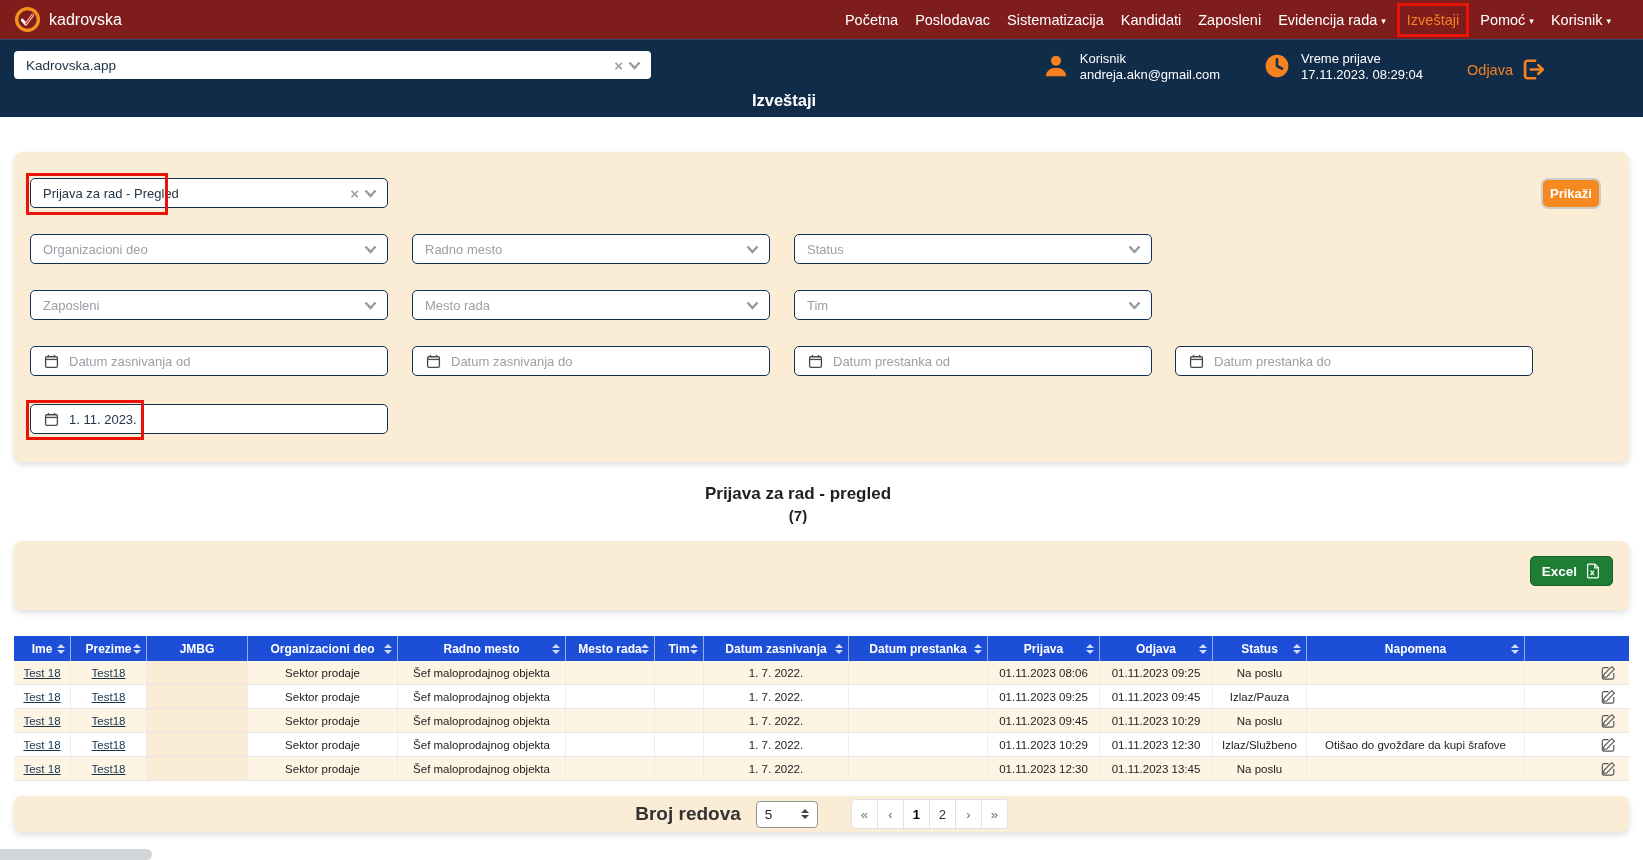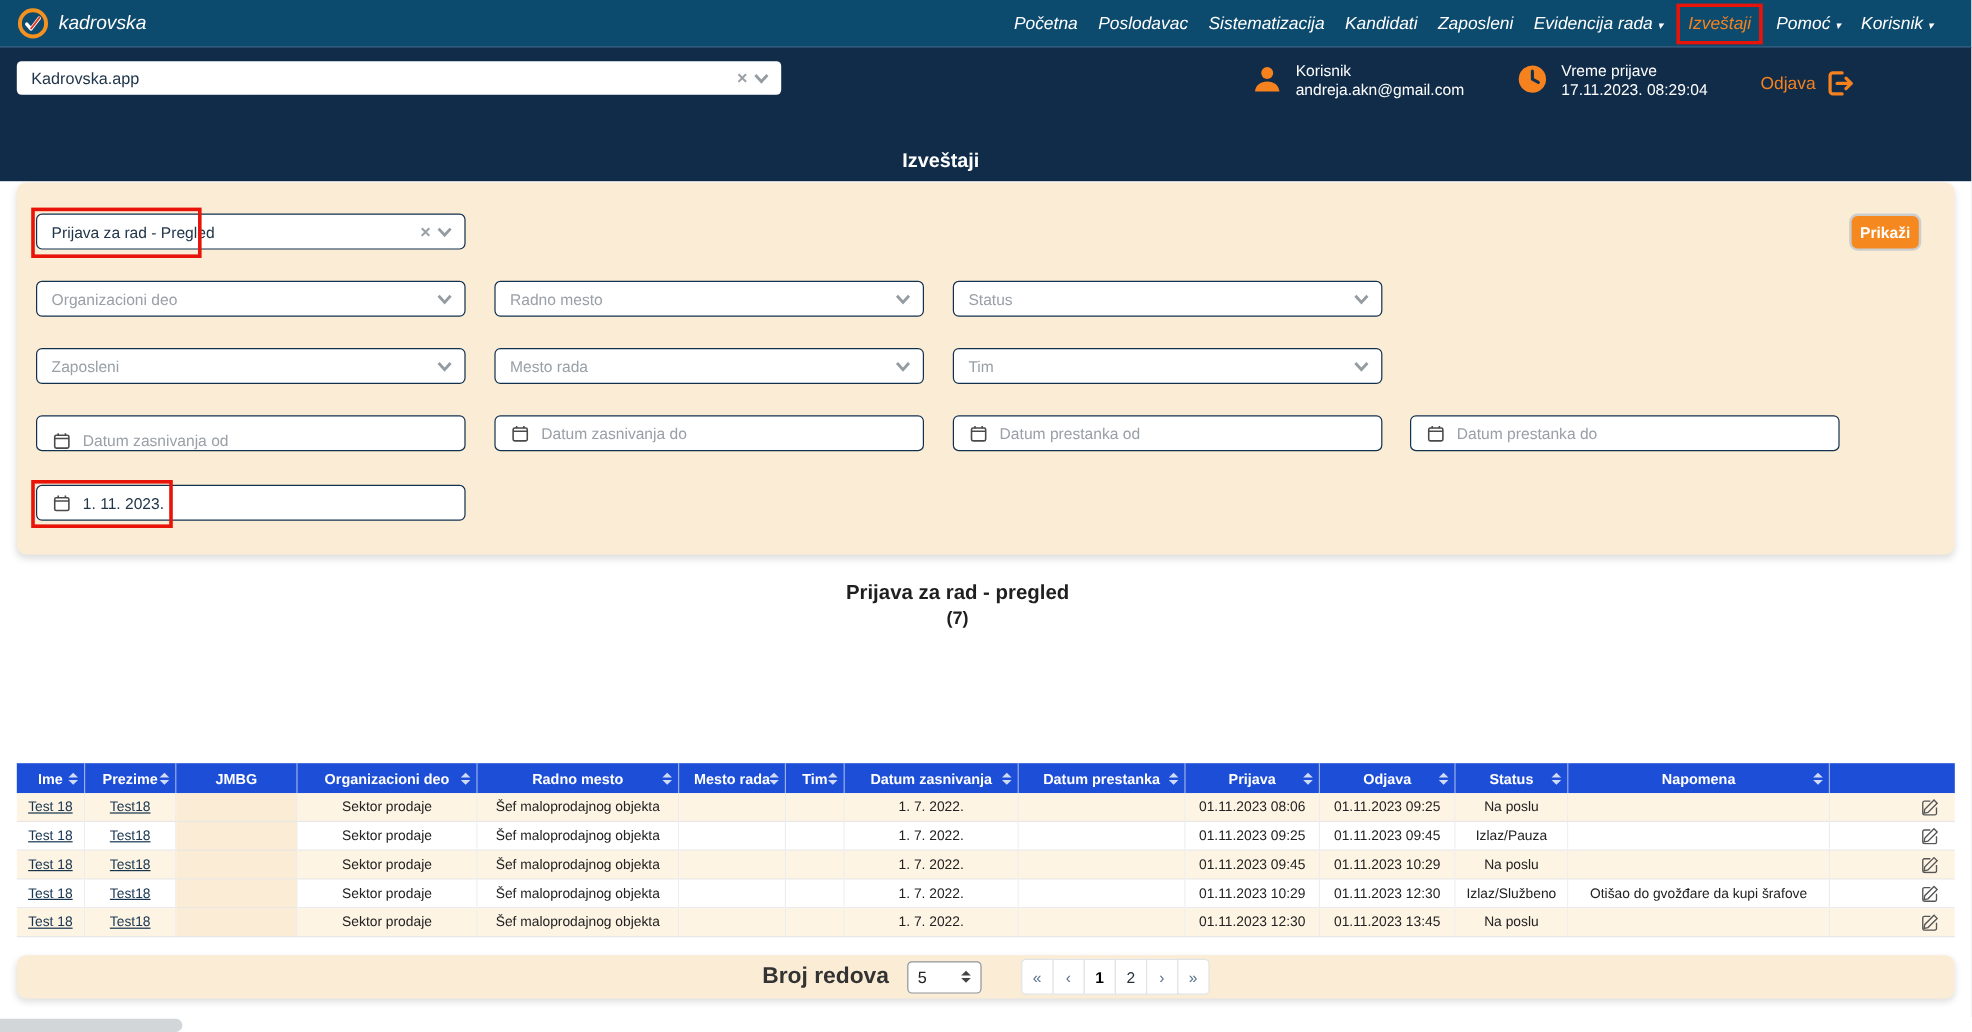--- a/index.html
+++ b/index.html
@@ -1,30 +1,30 @@
 <!DOCTYPE html>
 <html><head>
 <meta charset="utf-8">
 <style>
   * { margin:0; padding:0; box-sizing:border-box; }
   html,body { background:#e9eaec; }
   body { font-family:"Liberation Sans", sans-serif; }
   .page { position:relative; width:1643px; height:860px; background:#fff; overflow:hidden; margin:0 auto; }
 
   
-  .topbar { position:absolute; top:0; left:0; right:0; height:39px; background:#0c4a6e; display:flex; align-items:center; padding:0 32px 0 14px;font-style:italic; }
+  .topbar { position:absolute; top:0; left:0; right:0; height:39px; background:#7f1d1d; display:flex; align-items:center; padding:0 32px 0 14px; }
   .brand { display:flex; align-items:center; gap:8px; color:#fff; font-size:16px; cursor:pointer; }
   .main-nav { margin-left:auto; display:flex; align-items:center; gap:17px; color:#fff; font-size:14.5px; }
   .nav-item { display:flex; align-items:center; gap:4px; cursor:pointer; white-space:nowrap; }
   .nav-item .caret { font-size:9px; margin-top:2px; }
   .nav-item.active { color:#f5821f; }
   .nav-item.hl { box-shadow:0 0 0 3px #e81309; padding:6px 7px; margin:-6px -3px; }
 
   
-  .subheader { position:absolute; top:39px; left:0; right:0; height:112px; background:#102c49; border-top:1px solid #27496e; }
+  .subheader { position:absolute; top:39px; left:0; right:0; height:78px; background:#102c49; border-top:1px solid #27496e; }
   .app-select { position:absolute; left:14px; top:11px; width:637px; height:28px; background:#fff; border-radius:4px; display:flex; align-items:center; padding:0 10px 0 12px; font-size:13.5px; color:#22364a; cursor:pointer; }
   .app-select .icons { margin-left:auto; display:flex; align-items:center; gap:5px; }
   .clearx { color:#9aa0a6; font-weight:bold; font-size:15px; line-height:1; cursor:pointer; }
   .user-cluster { position:absolute; top:11px; right:97px; display:flex; align-items:flex-start; gap:44px; color:#fff; font-size:13px; }
   .uc-group { display:flex; align-items:flex-start; gap:11px; }
   .uc-text div:first-child { font-weight:normal; }
   .uc-text div:last-child { font-weight:normal; margin-top:1px; }
   .logout { display:flex; align-items:center; gap:8px; color:#f5821f; font-size:14.5px; cursor:pointer; margin-top:6px; }
   .page-title { position:absolute; bottom:7px; left:0; width:1568px; text-align:center; color:#fff; font-weight:bold; font-size:16.5px; }
 
@@ -249,21 +249,21 @@
         <div class="fsel" style="left: 780px; top: 138px;">
           <span class="ph">Tim</span>
           <span class="icons">
             <svg width="13" height="9" viewBox="0 0 13 9">
               <polyline points="1.5,1.5 6.5,7 11.5,1.5" fill="none" stroke="#949ba1" stroke-width="2.4"></polyline>
             </svg>
           </span>
         </div>
       </div>
     <div id="fdates">
-        <div class="fsel datef" style="left: 16px; top: 194px; align-items: flex-end;">
+        <div class="fsel datef" style="left: 16px; top: 194px;">
           <span style="display: flex;">
             <svg width="15" height="15" viewBox="0 0 16 16" fill="none" stroke="#4a4a4a" stroke-width="1.4">
               <rect x="1.7" y="2.9" width="12.6" height="11.4" rx="1.4"></rect>
               <line x1="1.7" y1="5.8" x2="14.3" y2="5.8"></line>
               <line x1="4.8" y1="1" x2="4.8" y2="3"></line>
               <line x1="11.2" y1="1" x2="11.2" y2="3"></line>
             </svg>
           </span>
           <span class="dtxt ph">Datum zasnivanja od</span>
         </div>
@@ -314,20 +314,32 @@
       <span class="dtxt val">1. 11. 2023.</span>
       <span class="red-box" style="left:-5px; top:-5px; width:118px; height:40px;"></span>
     </div>
   </div>
 
   <div class="results-title">
     <div class="t1">Prijava za rad - pregled</div>
     <div class="t2">(7)</div>
   </div>
 
+  <div class="panel excel-bar">
+    <div class="excel-btn">
+      <span>Excel</span>
+      <span style="display:flex;">
+        <svg width="16" height="16" viewBox="0 0 16 16" fill="none" stroke="#fff" stroke-width="1.2">
+          <path d="M9.8 1.2H3.6a1 1 0 0 0-1 1v11.6a1 1 0 0 0 1 1h8.8a1 1 0 0 0 1-1V4.8z"></path>
+          <path d="M9.8 1.2v3.6h3.6"></path>
+          <path d="M5.6 7.6l3.4 4.6M9 7.6l-3.4 4.6"></path>
+        </svg>
+      </span>
+    </div>
+  </div>
 
   <div class="dtable">
     <div class="trow thead" id="thead">
         <div class="th">
           <span>Ime</span>
           <span class="sort">
             <i class="s-up"></i>
             <i class="s-dn"></i>
           </span>
         </div>

